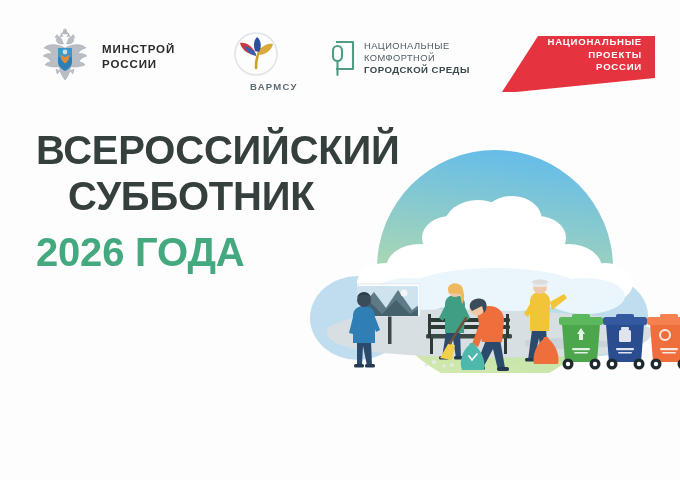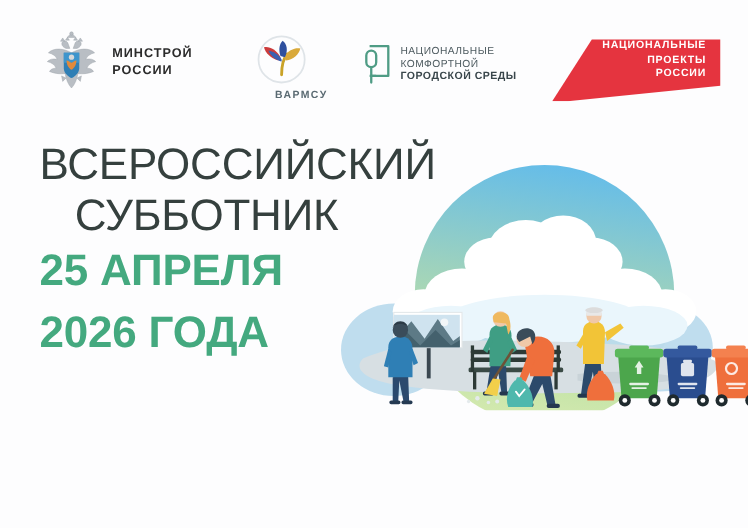--- a/index.html
+++ b/index.html
@@ -45,21 +45,21 @@
   #logo-npr svg{display:block;}
   #logo-npr .npr-txt{
     position:absolute;right:13px;top:10px;
     text-align:right;color:#ffffff;
     font-size:9.6px;font-weight:bold;letter-spacing:.75px;line-height:1.32;
   }
 
   
   .headline{position:absolute;left:36px;top:131px;width:400px;z-index:5;}
   .hl-line{
-    font-size:40px;font-weight:normal;letter-spacing:-.2px;
+    font-size:40px;font-weight:bold;letter-spacing:-.2px;
     color:#35403e;line-height:.99;white-space:nowrap;
   }
   .hl-line.l2{margin-top:6px;margin-left:32px;}
   .date-line{
     font-size:40px;font-weight:bold;letter-spacing:-.2px;
     color:#44a97f;line-height:1.0;white-space:nowrap;
   }
   .date-line.d1{margin-top:10px;}
   .date-line.d2{margin-top:16px;}
 
@@ -346,18 +346,17 @@
         <path d="M168 228 C162 234 159 244 162 252 L184 252 C186 244 182 234 176 228 Z" fill="#4fb8ad"></path>
         <path d="M170 225 L174 225 L176 230 L168 230 Z" fill="#4fb8ad"></path>
         <path d="M169 238 l3 4 5 -6" stroke="#ffffff" stroke-width="1.6" fill="none" stroke-linecap="round"></path>
       </g>
     </svg>
   </div>
 
   <div class="headline">
     <div class="hl-line l1">ВСЕРОССИЙСКИЙ</div>
     <div class="hl-line l2">СУББОТНИК</div>
-    <div class="date-line d1">25 АПРЕЛЯ</div>
     <div class="date-line d2">2026 ГОДА</div>
   </div>
 
 
 </div>
 
 </body></html>

